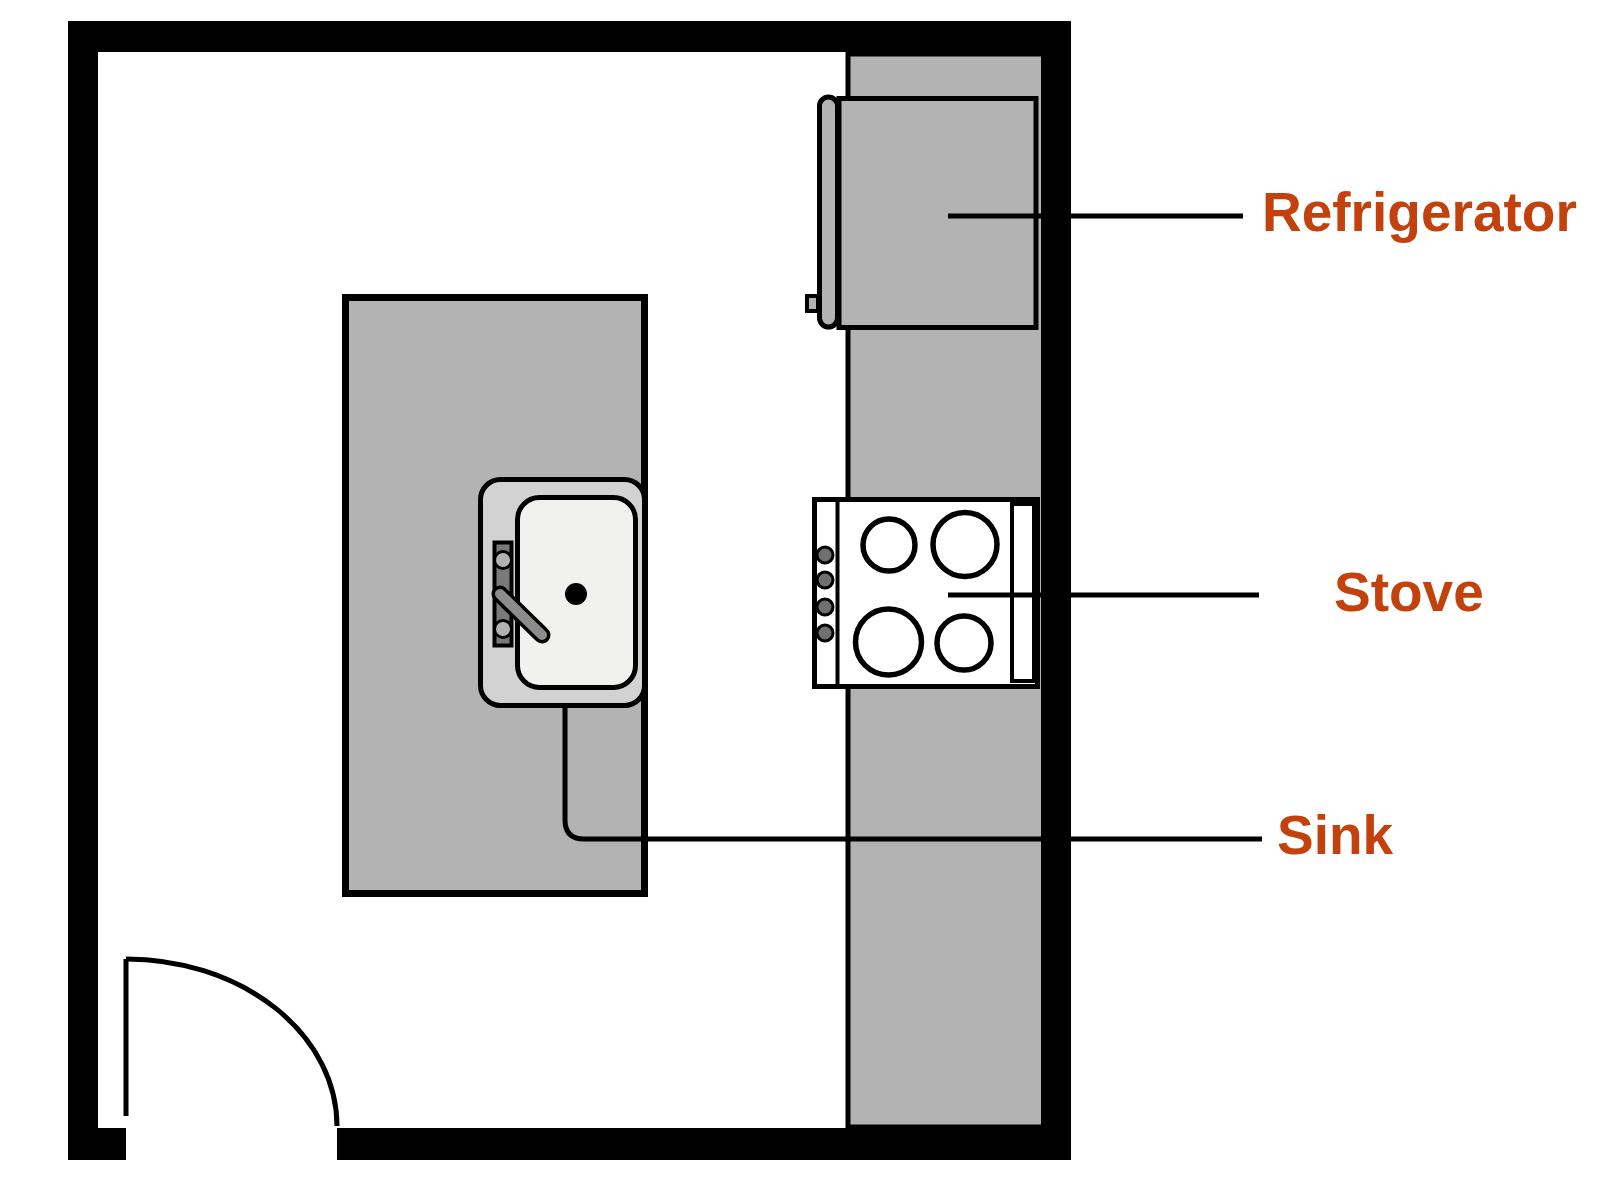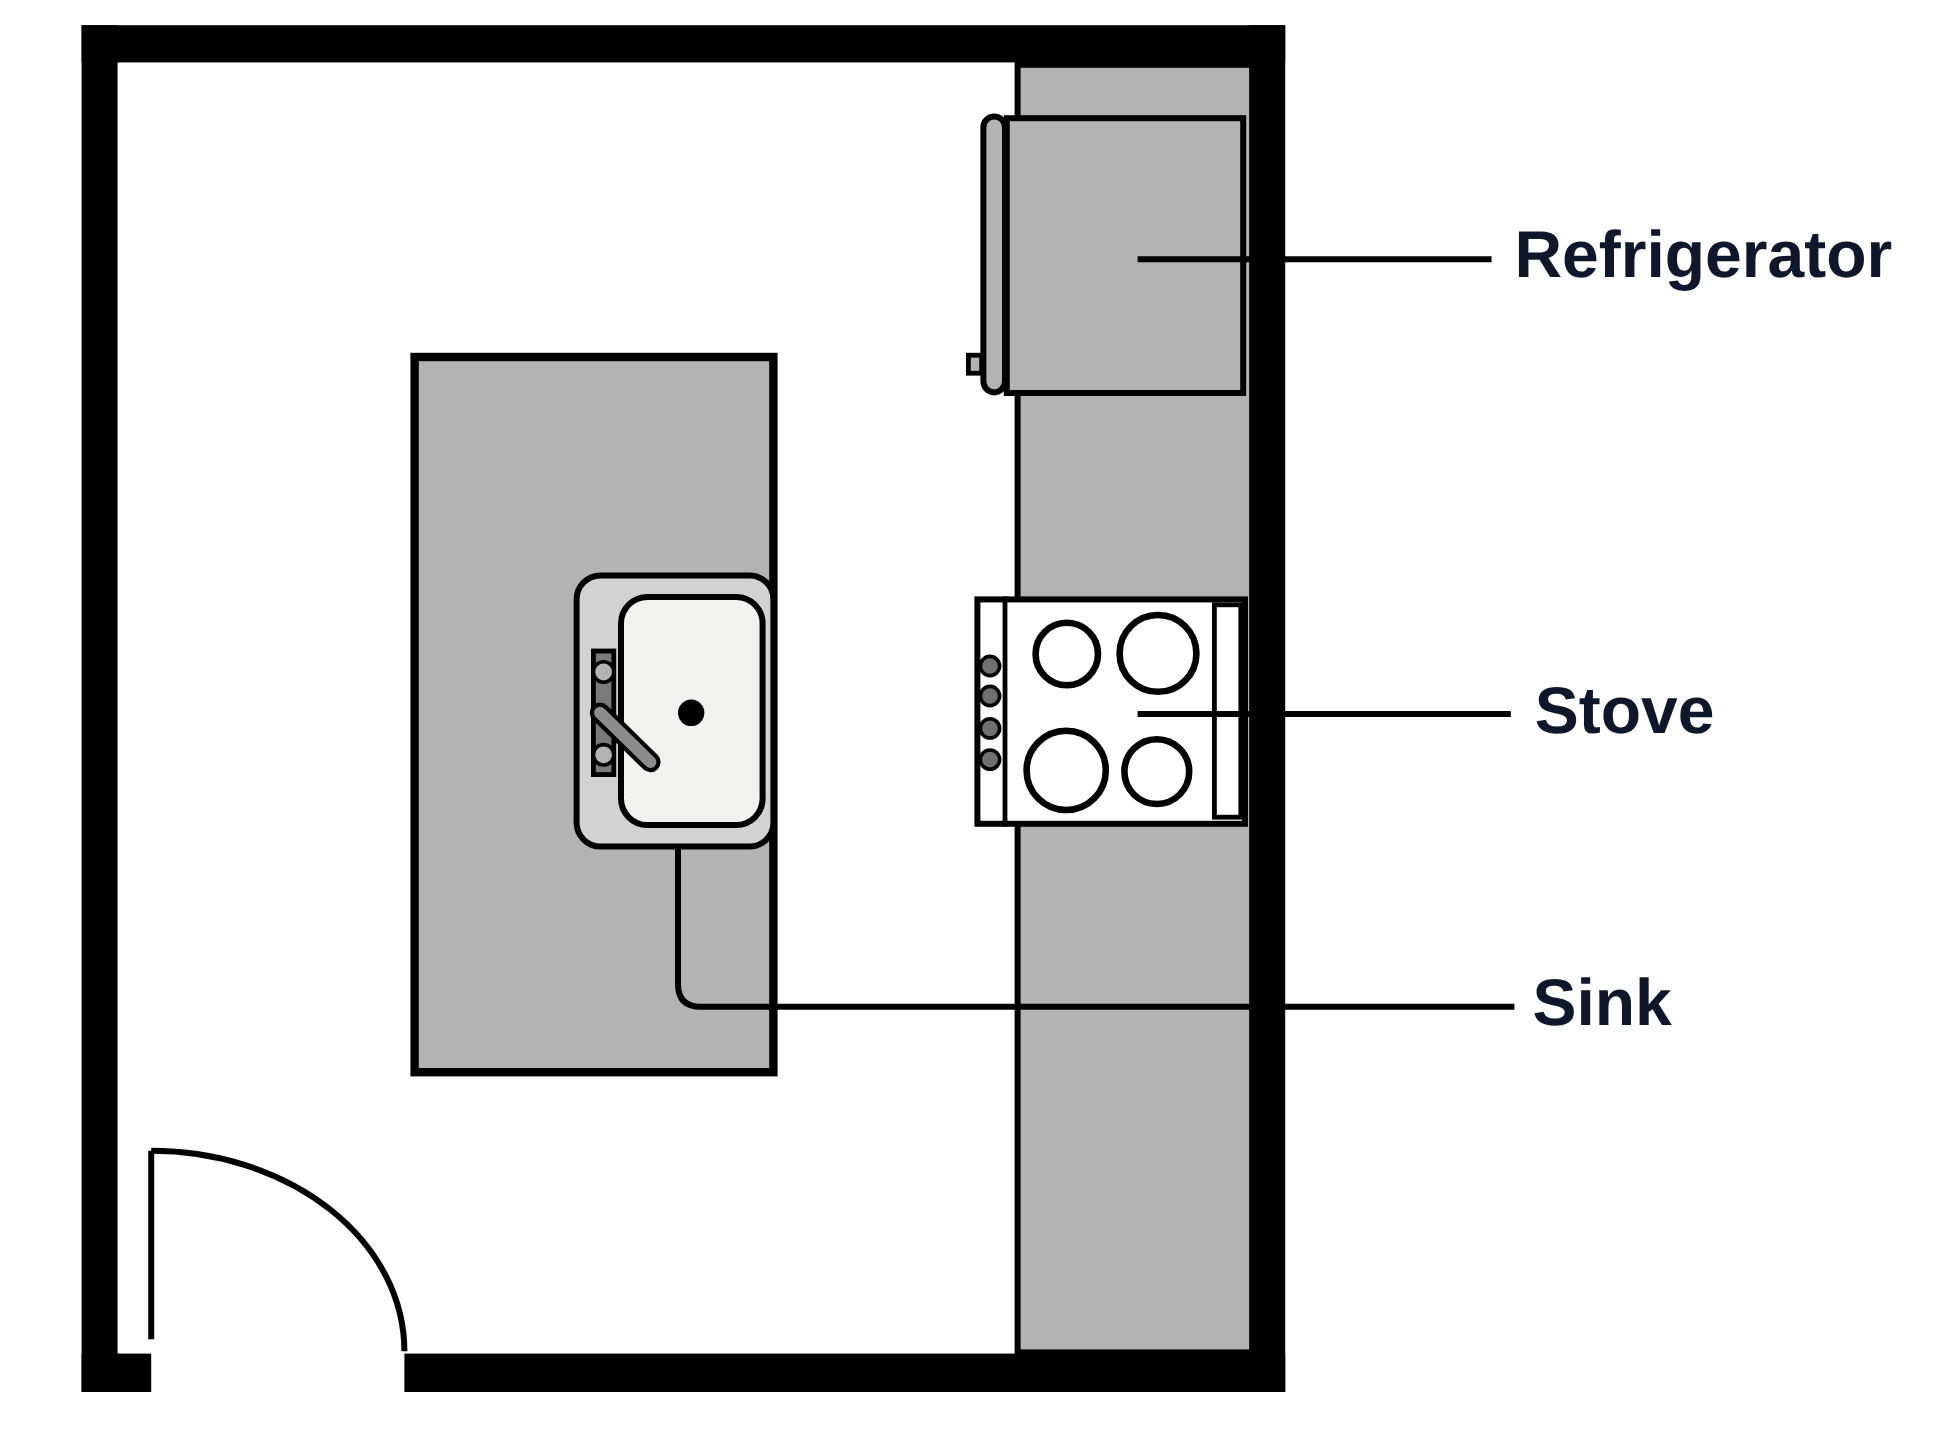--- a/index.html
+++ b/index.html
@@ -18,25 +18,25 @@
   .plan-svg {
     position: absolute;
     left: 0;
     top: 0;
   }
   .callout-label {
     position: absolute;
     font-weight: bold;
     font-size: 55px;
     line-height: 1;
-    color: #0f172a;
+    color: #c2410c;
     white-space: nowrap;
   }
   .label-refrigerator { left: 1262px; top: 185px; }
-  .label-stove        { left: 1279px; top: 565px; text-align: center; }
+  .label-stove        { left: 1334px; top: 565px; text-align: center; }
   .label-sink         { left: 1277px; top: 808px; text-align: right; }
 </style>
 </head>
 <body>
 
 <div class="canvas">
 
   <svg class="plan-svg" width="1620" height="1200" viewBox="0 0 1620 1200">
 
     <g>

